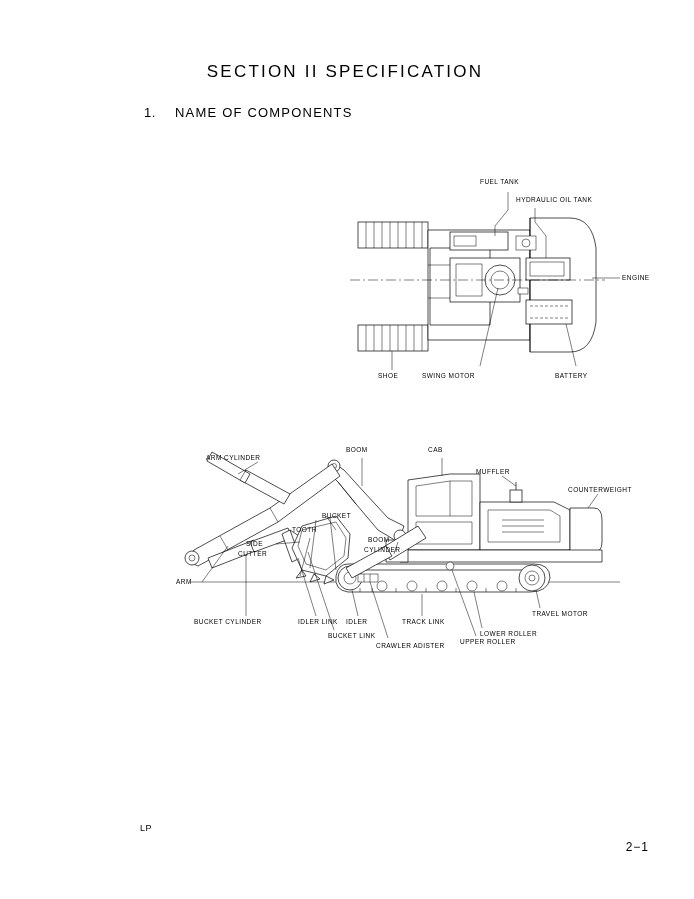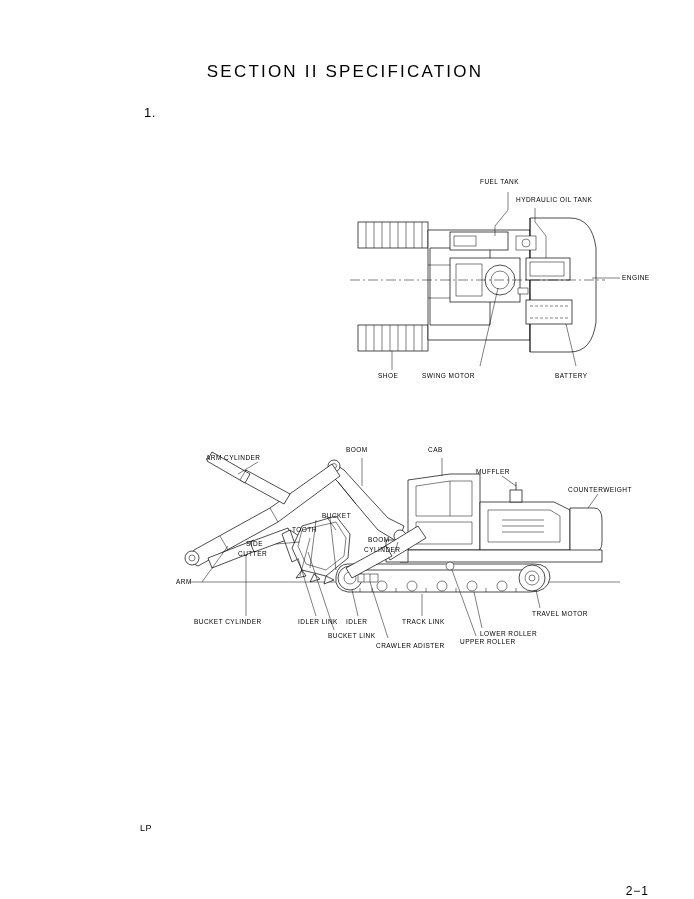--- a/index.html
+++ b/index.html
@@ -50,21 +50,20 @@
     left: 140px;
     font-size: 9px;
     letter-spacing: 0.5px;
   }
   .footer-right {
     position: absolute;
     top: 840px;
     right: 45px;
     font-size: 12px;
     letter-spacing: 1px;
-    margin-top: 44px;
   }
   .figure {
     position: absolute;
   }
   .fig-top {
     top: 170px;
     left: 330px;
     width: 340px;
     height: 230px;
   }
@@ -88,20 +87,21 @@
   .fillw { fill: #fff; stroke: #000; stroke-width: 0.7; }
   .fillw-thin { fill: #fff; stroke: #000; stroke-width: 0.5; }
 </style>
 </head>
 <body>
 
 <div class="page">
 
   <div class="section-title">SECTION II  SPECIFICATION</div>
   <div class="item-number">1.</div>
+  <div class="item-label">NAME OF COMPONENTS</div>
 
   <div class="figure fig-top">
     <svg width="340" height="230" viewBox="0 0 340 230">
 
       <rect class="fillw" x="28" y="52" width="70" height="26"></rect>
       <g class="ln-thin">
         <line x1="36" y1="52" x2="36" y2="78"></line>
         <line x1="44" y1="52" x2="44" y2="78"></line>
         <line x1="52" y1="52" x2="52" y2="78"></line>
         <line x1="60" y1="52" x2="60" y2="78"></line>

